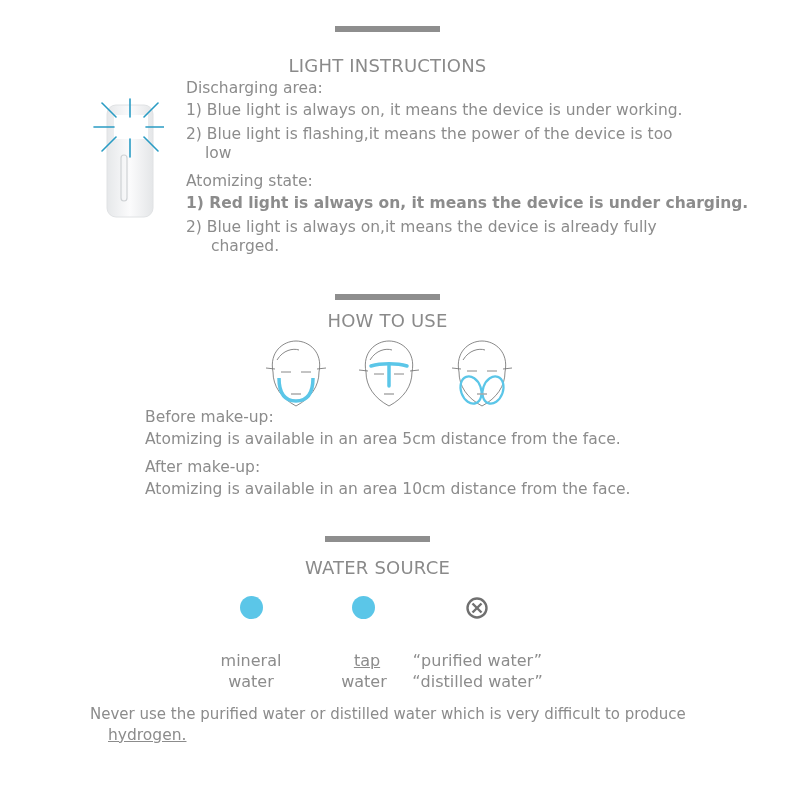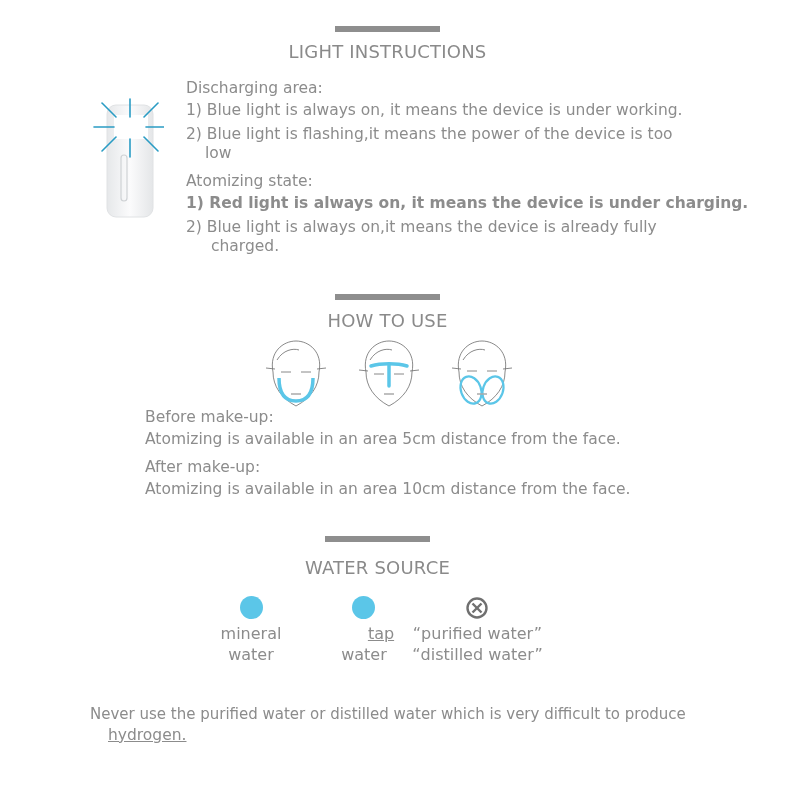--- a/index.html
+++ b/index.html
@@ -4,28 +4,28 @@
 <style>
   html, body { margin: 0; padding: 0; background: #ffffff; }
   body { width: 800px; height: 800px; position: relative; overflow: hidden;
          font-family: "DejaVu Sans", "Liberation Sans", sans-serif; color: #8a8a8a; }
   .bar { position: absolute; height: 6px; background: #8e8e8e; }
   .title { position: absolute; font-size: 18px; color: #8a8a8a; letter-spacing: 0.2px; text-align: center; }
   .txt { position: absolute; font-size: 15.5px; line-height: 19px; color: #8c8c8c; white-space: nowrap; }
   .indent { padding-left: 19px; }
   .dot { position: absolute; width: 23px; height: 23px; border-radius: 50%; background: #5bc6e8; }
   .xicon { position: absolute; width: 24px; height: 24px; }
-  .label { position: absolute; font-size: 16px; line-height: 21px; color: #8c8c8c; text-align: center; white-space: nowrap; }
+  .label { position: absolute; font-size: 16px; line-height: 21px; color: #8c8c8c; text-align: center; white-space: nowrap; margin-top: 27px; }
   .face { position: absolute; }
 </style>
 </head>
 <body>
 
 <div class="bar" style="left:335px; top:26px; width:105px;"></div>
-<div class="title" style="left:250px; top:41px; width:275px;">LIGHT INSTRUCTIONS</div>
+<div class="title" style="left:250px; top:55px; width:275px;">LIGHT INSTRUCTIONS</div>
 
 <div style="position:absolute; left:92px; top:95px; width:72px; height:125px;">
   <svg width="72" height="125" viewBox="0 0 72 125">
     <defs>
       <linearGradient id="dev" x1="0" x2="1">
         <stop offset="0" stop-color="#e6e8ea"></stop>
         <stop offset="0.5" stop-color="#fbfbfc"></stop>
         <stop offset="1" stop-color="#e4e6e8"></stop>
       </linearGradient>
     </defs>
@@ -115,19 +115,19 @@
 <div class="xicon" style="left:465px; top:596px;">
   <svg width="24" height="24" viewBox="0 0 24 24">
     <circle cx="12" cy="12" r="9.5" fill="none" stroke="#707070" stroke-width="2.4"></circle>
     <line x1="7.5" y1="7.5" x2="16.5" y2="16.5" stroke="#707070" stroke-width="2.4"></line>
     <line x1="16.5" y1="7.5" x2="7.5" y2="16.5" stroke="#707070" stroke-width="2.4"></line>
   </svg>
 </div>
 
 <div class="label" style="left:200px; top:623px; width:102px;">mineral</div>
 <div class="label" style="left:200px; top:644px; width:102px;">water</div>
-<div class="label" style="left:330px; top:623px; width:102px;text-decoration:underline;">tap</div>
+<div class="label" style="left:316px; top:623px; width:102px;text-decoration:underline;">tap</div>
 <div class="label" style="left:313px; top:644px; width:102px;">water</div>
 <div class="label" style="left:400px; top:623px; width:155px;">“purified water”</div>
 <div class="label" style="left:400px; top:644px; width:155px;">“distilled water”</div>
 
 <div class="txt" style="left:90px; top:705px; font-size:15px;">Never use the purified water or distilled water which is very difficult to produce</div>
 <div class="txt" style="left:108px; top:726px; font-size:15.5px;text-decoration:underline;">hydrogen.</div>
 
 </body></html>

